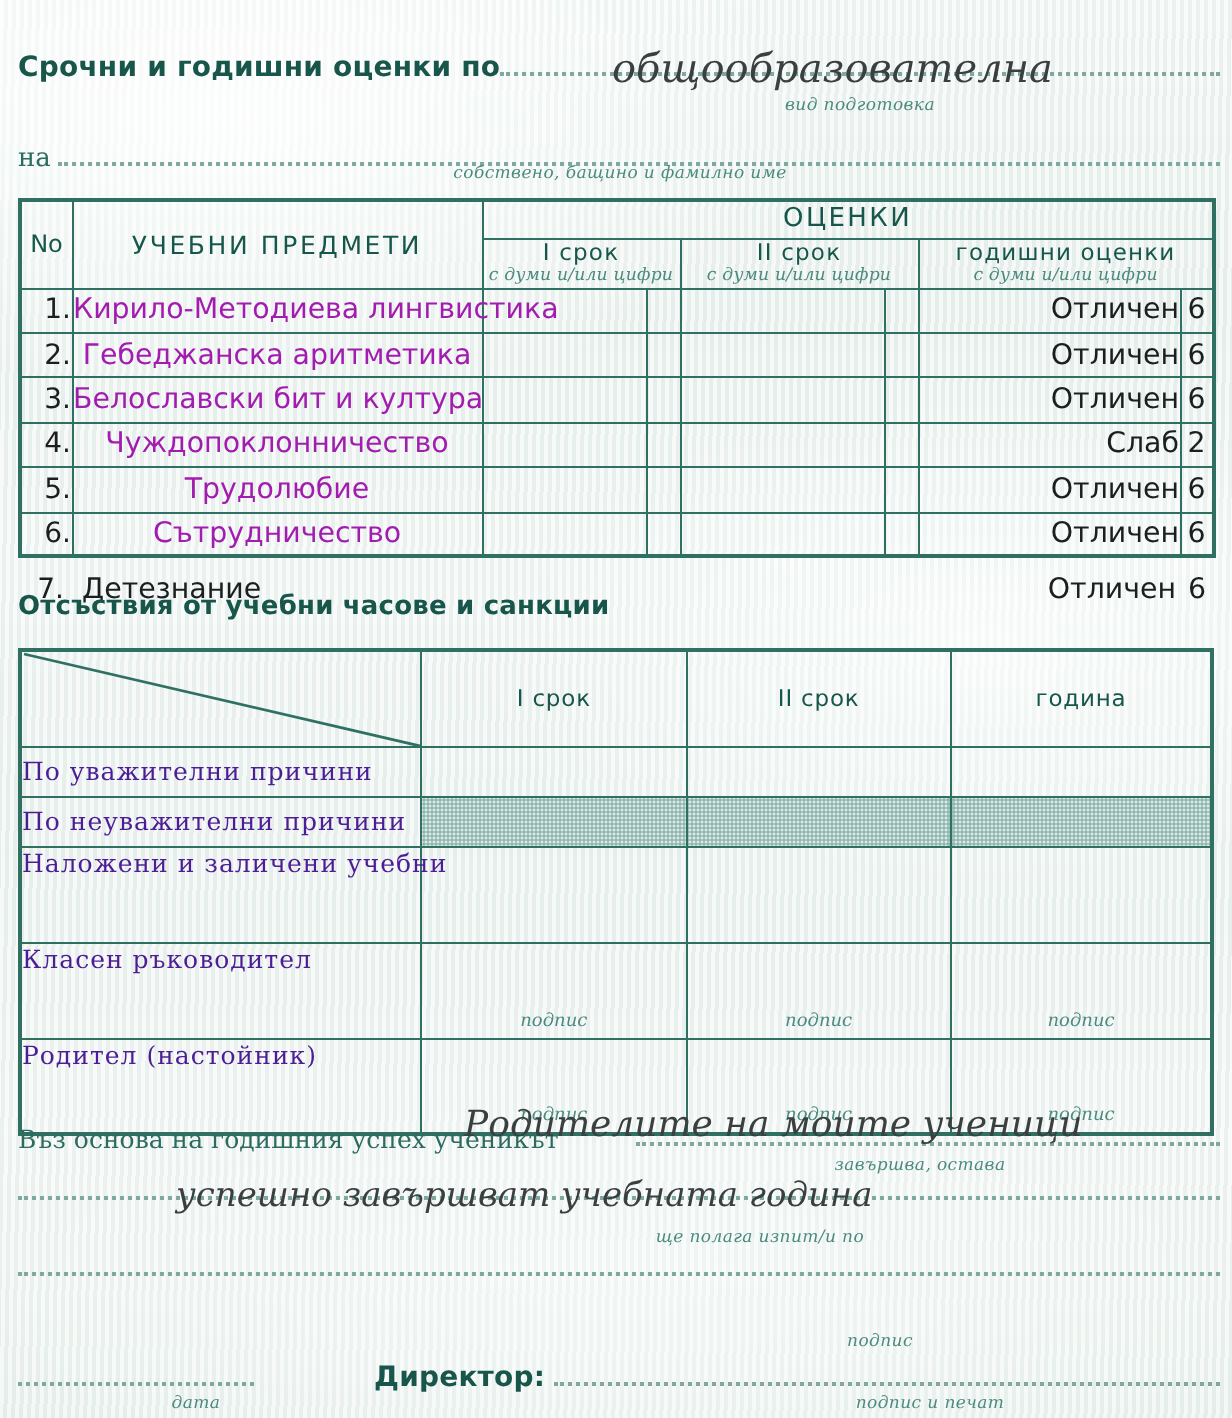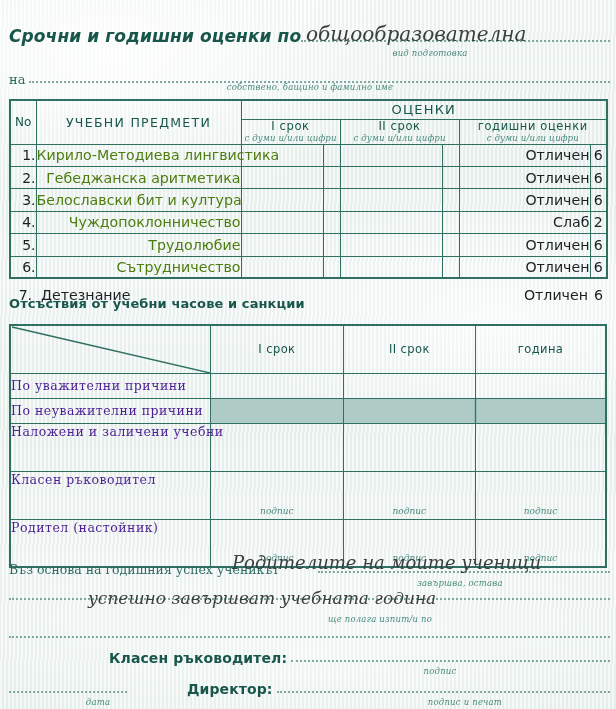--- a/index.html
+++ b/index.html
@@ -47,21 +47,21 @@
   .hand{
     font-family:"DejaVu Serif", serif; font-style:italic;
     color:#3a3f40; white-space:nowrap;
   }
 
   
   #title-row{
     position:absolute; left:9px; top:26px; right:6px;
     display:flex; align-items:flex-end; gap:0;
   }
-  #title-row .t{ font-size:17px; white-space:nowrap;font-style:italic; }
+  #title-row .t{ font-size:14px; white-space:nowrap; }
   #sub-hand{
     position:absolute; left:306px; top:22px;
     font-size:20px;
   }
   #cap-vid{ position:absolute; left:350px; top:48px; width:160px; }
 
   #name-row{
     position:absolute; left:9px; top:72px; right:6px;
     display:flex; align-items:flex-end;
   }
@@ -91,22 +91,22 @@
   .th-term .sub{
     display:block; font-family:"DejaVu Serif", serif; font-style:italic;
     font-size:8.6px; letter-spacing:.1px; color:#4b8a7e; margin-top:1px;
   }
   .grid td{ height:22.4px; }
   .cell-no{
     text-align:right; padding-right:3px;
     font-size:14px; color:#1b1f20; font-family:"DejaVu Sans", sans-serif;
   }
   .cell-subj{
-    text-align:right; padding-left:3px;
-    font-size:14.2px; color:#4d7c0f; white-space:nowrap;
+    text-align:center; padding-left:3px;
+    font-size:14.2px; color:#a21caf; white-space:nowrap;
     font-family:"DejaVu Sans", sans-serif;
   }
   .cell-word{ text-align:right; padding-right:3px; font-size:14.2px; color:#1b1f20; }
   .cell-dig{ text-align:center; font-size:14.2px; color:#1b1f20; }
   .shade{
     background-image:
       repeating-linear-gradient(0deg, rgba(120,170,162,.55) 0 1px, transparent 1px 2px),
       repeating-linear-gradient(90deg, rgba(120,170,162,.55) 0 1px, transparent 1px 2px);
     background-color:#dfe9e6;
   }
@@ -390,25 +390,20 @@
   <div id="stmt2">
     <span class="dots"></span>
   </div>
   <div id="hand2" class="hand">успешно завършват учебната година</div>
   <div id="cap-izpit" class="cap">ще полага изпит/и по</div>
 
   <div id="line3">
     <span class="dots"></span>
   </div>
 
-  <div id="sig-teacher">
-    <span style="flex:0 0 100px"></span>
-    <span class="hdg t">Класен ръководител:</span>
-    <span class="dots"></span>
-  </div>
   <div id="cap-podpis1" class="cap">подпис</div>
 
   <div id="sig-dir">
     <span id="dots-date"></span>
     <span style="flex:0 0 56px"></span>
     <span class="hdg t">Директор:</span>
     <span class="dots"></span>
   </div>
   <div id="cap-date" class="cap">дата</div>
   <div id="cap-podpis2" class="cap">подпис и печат</div>

